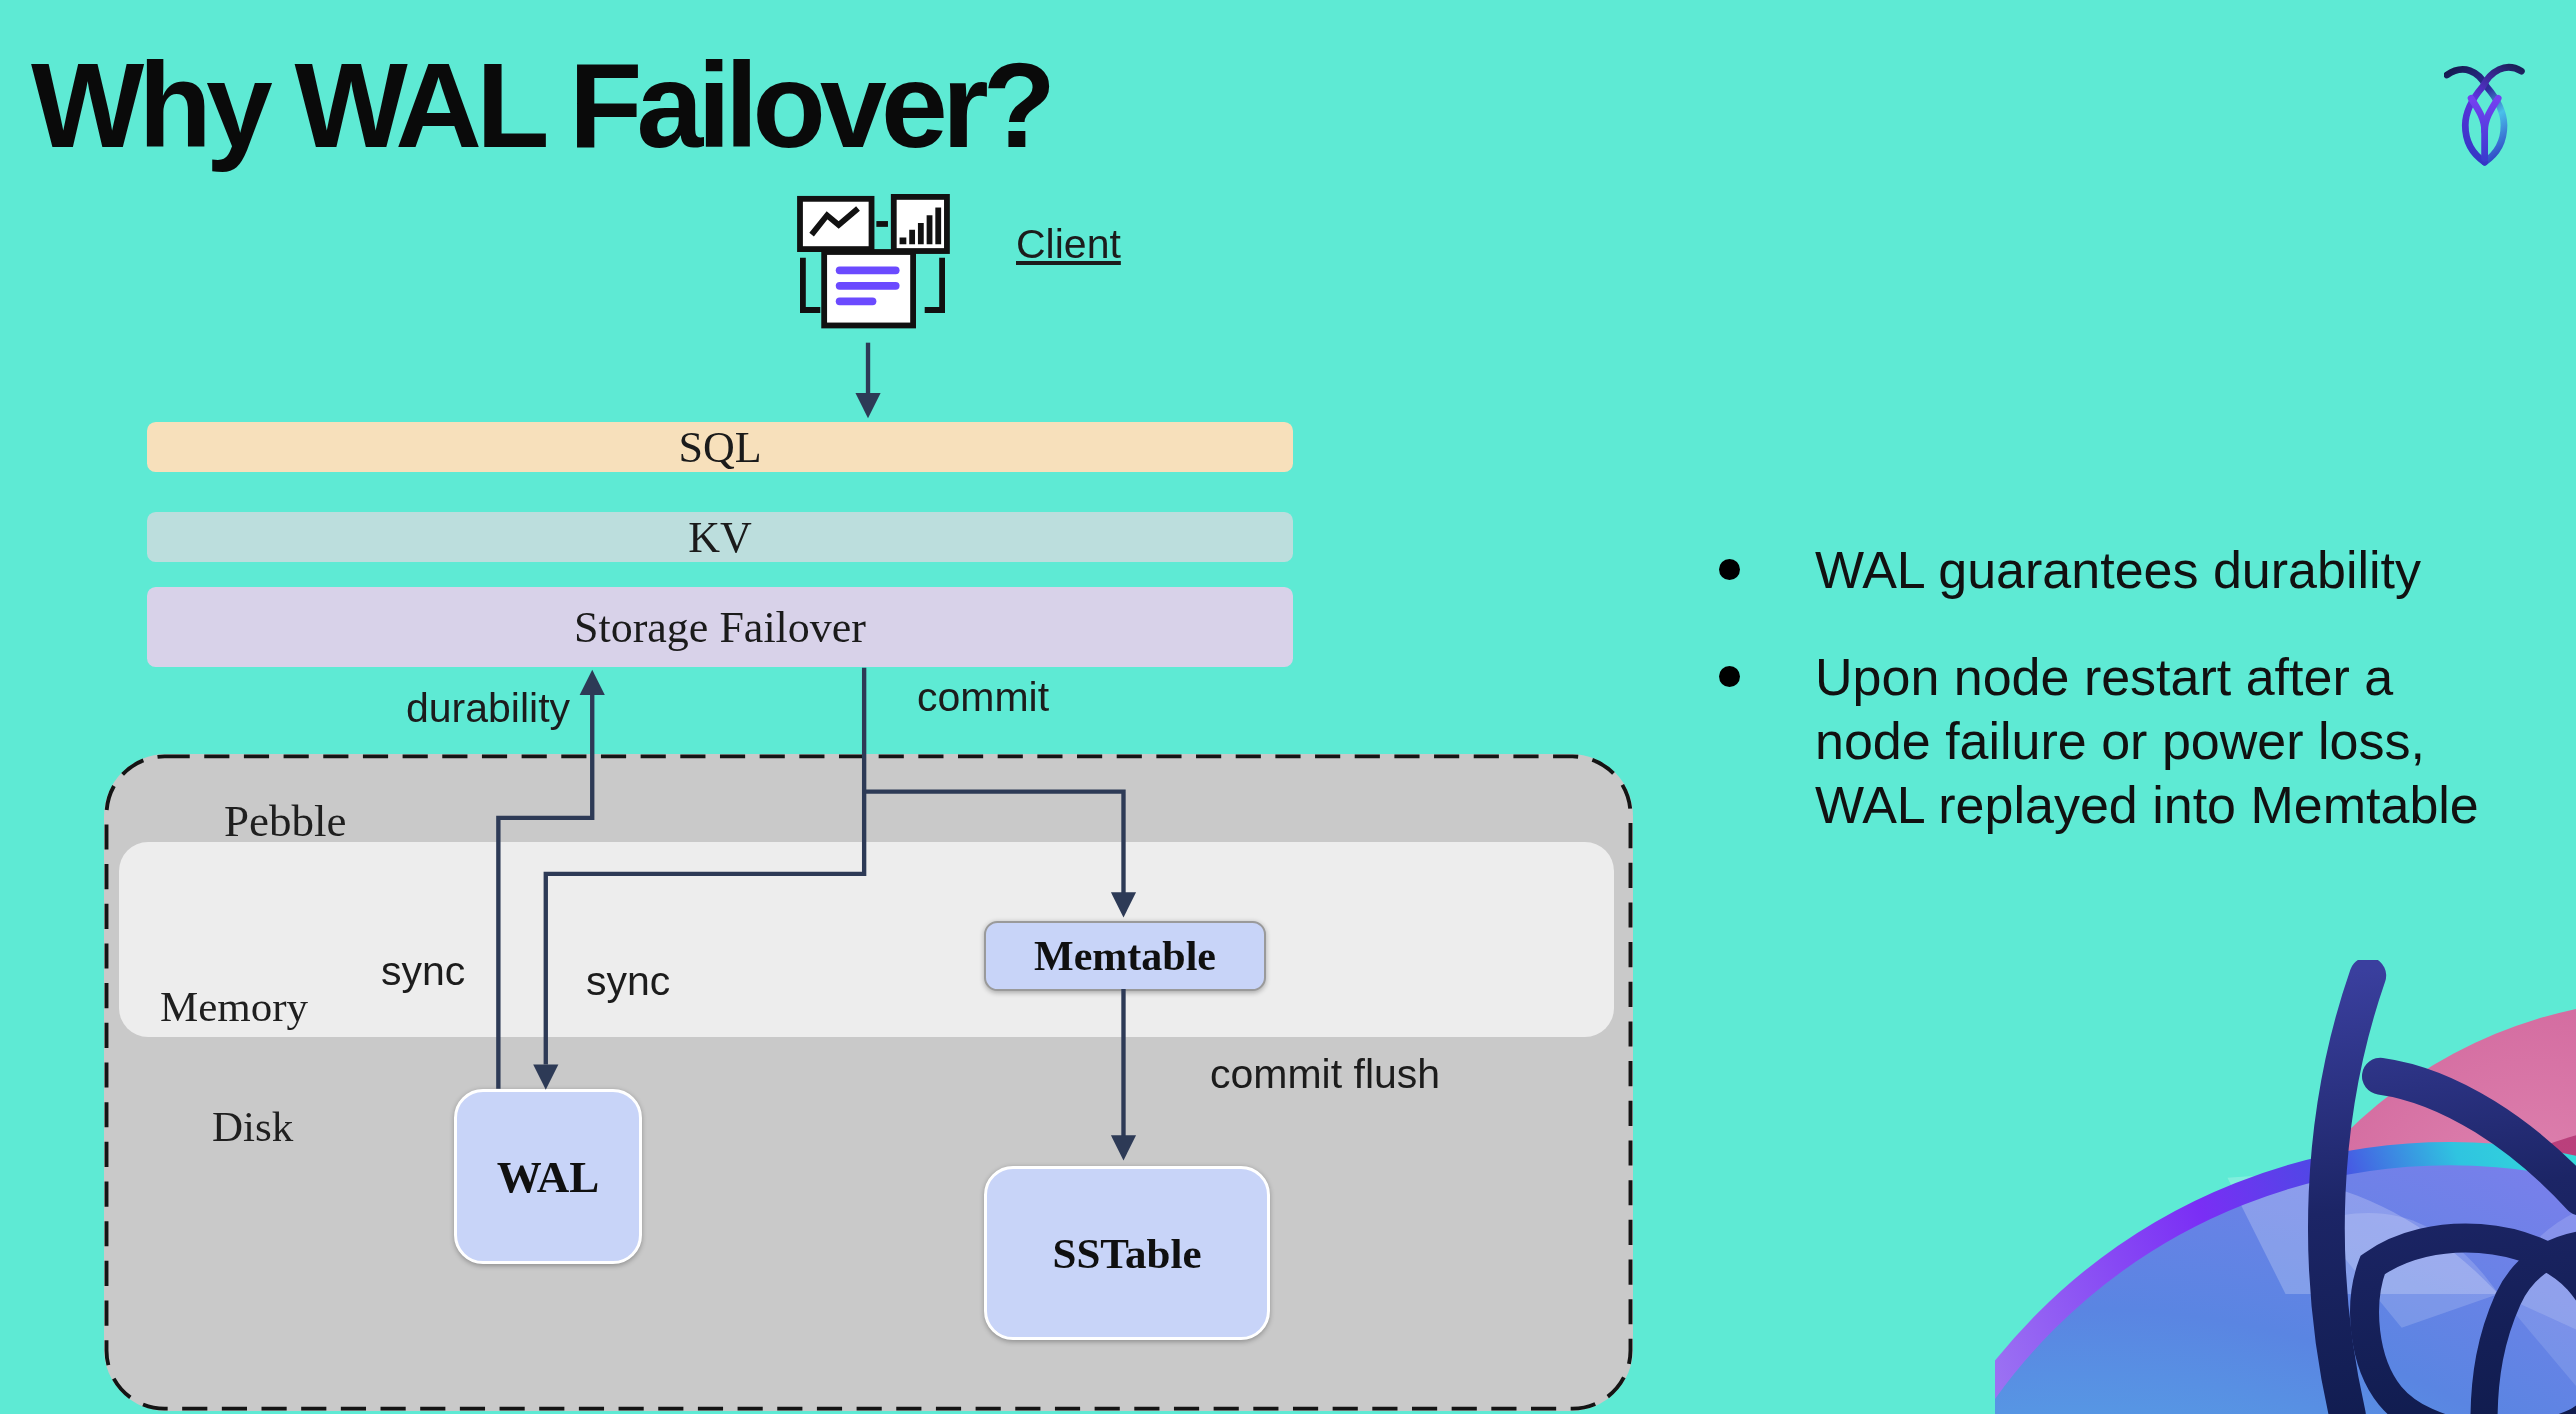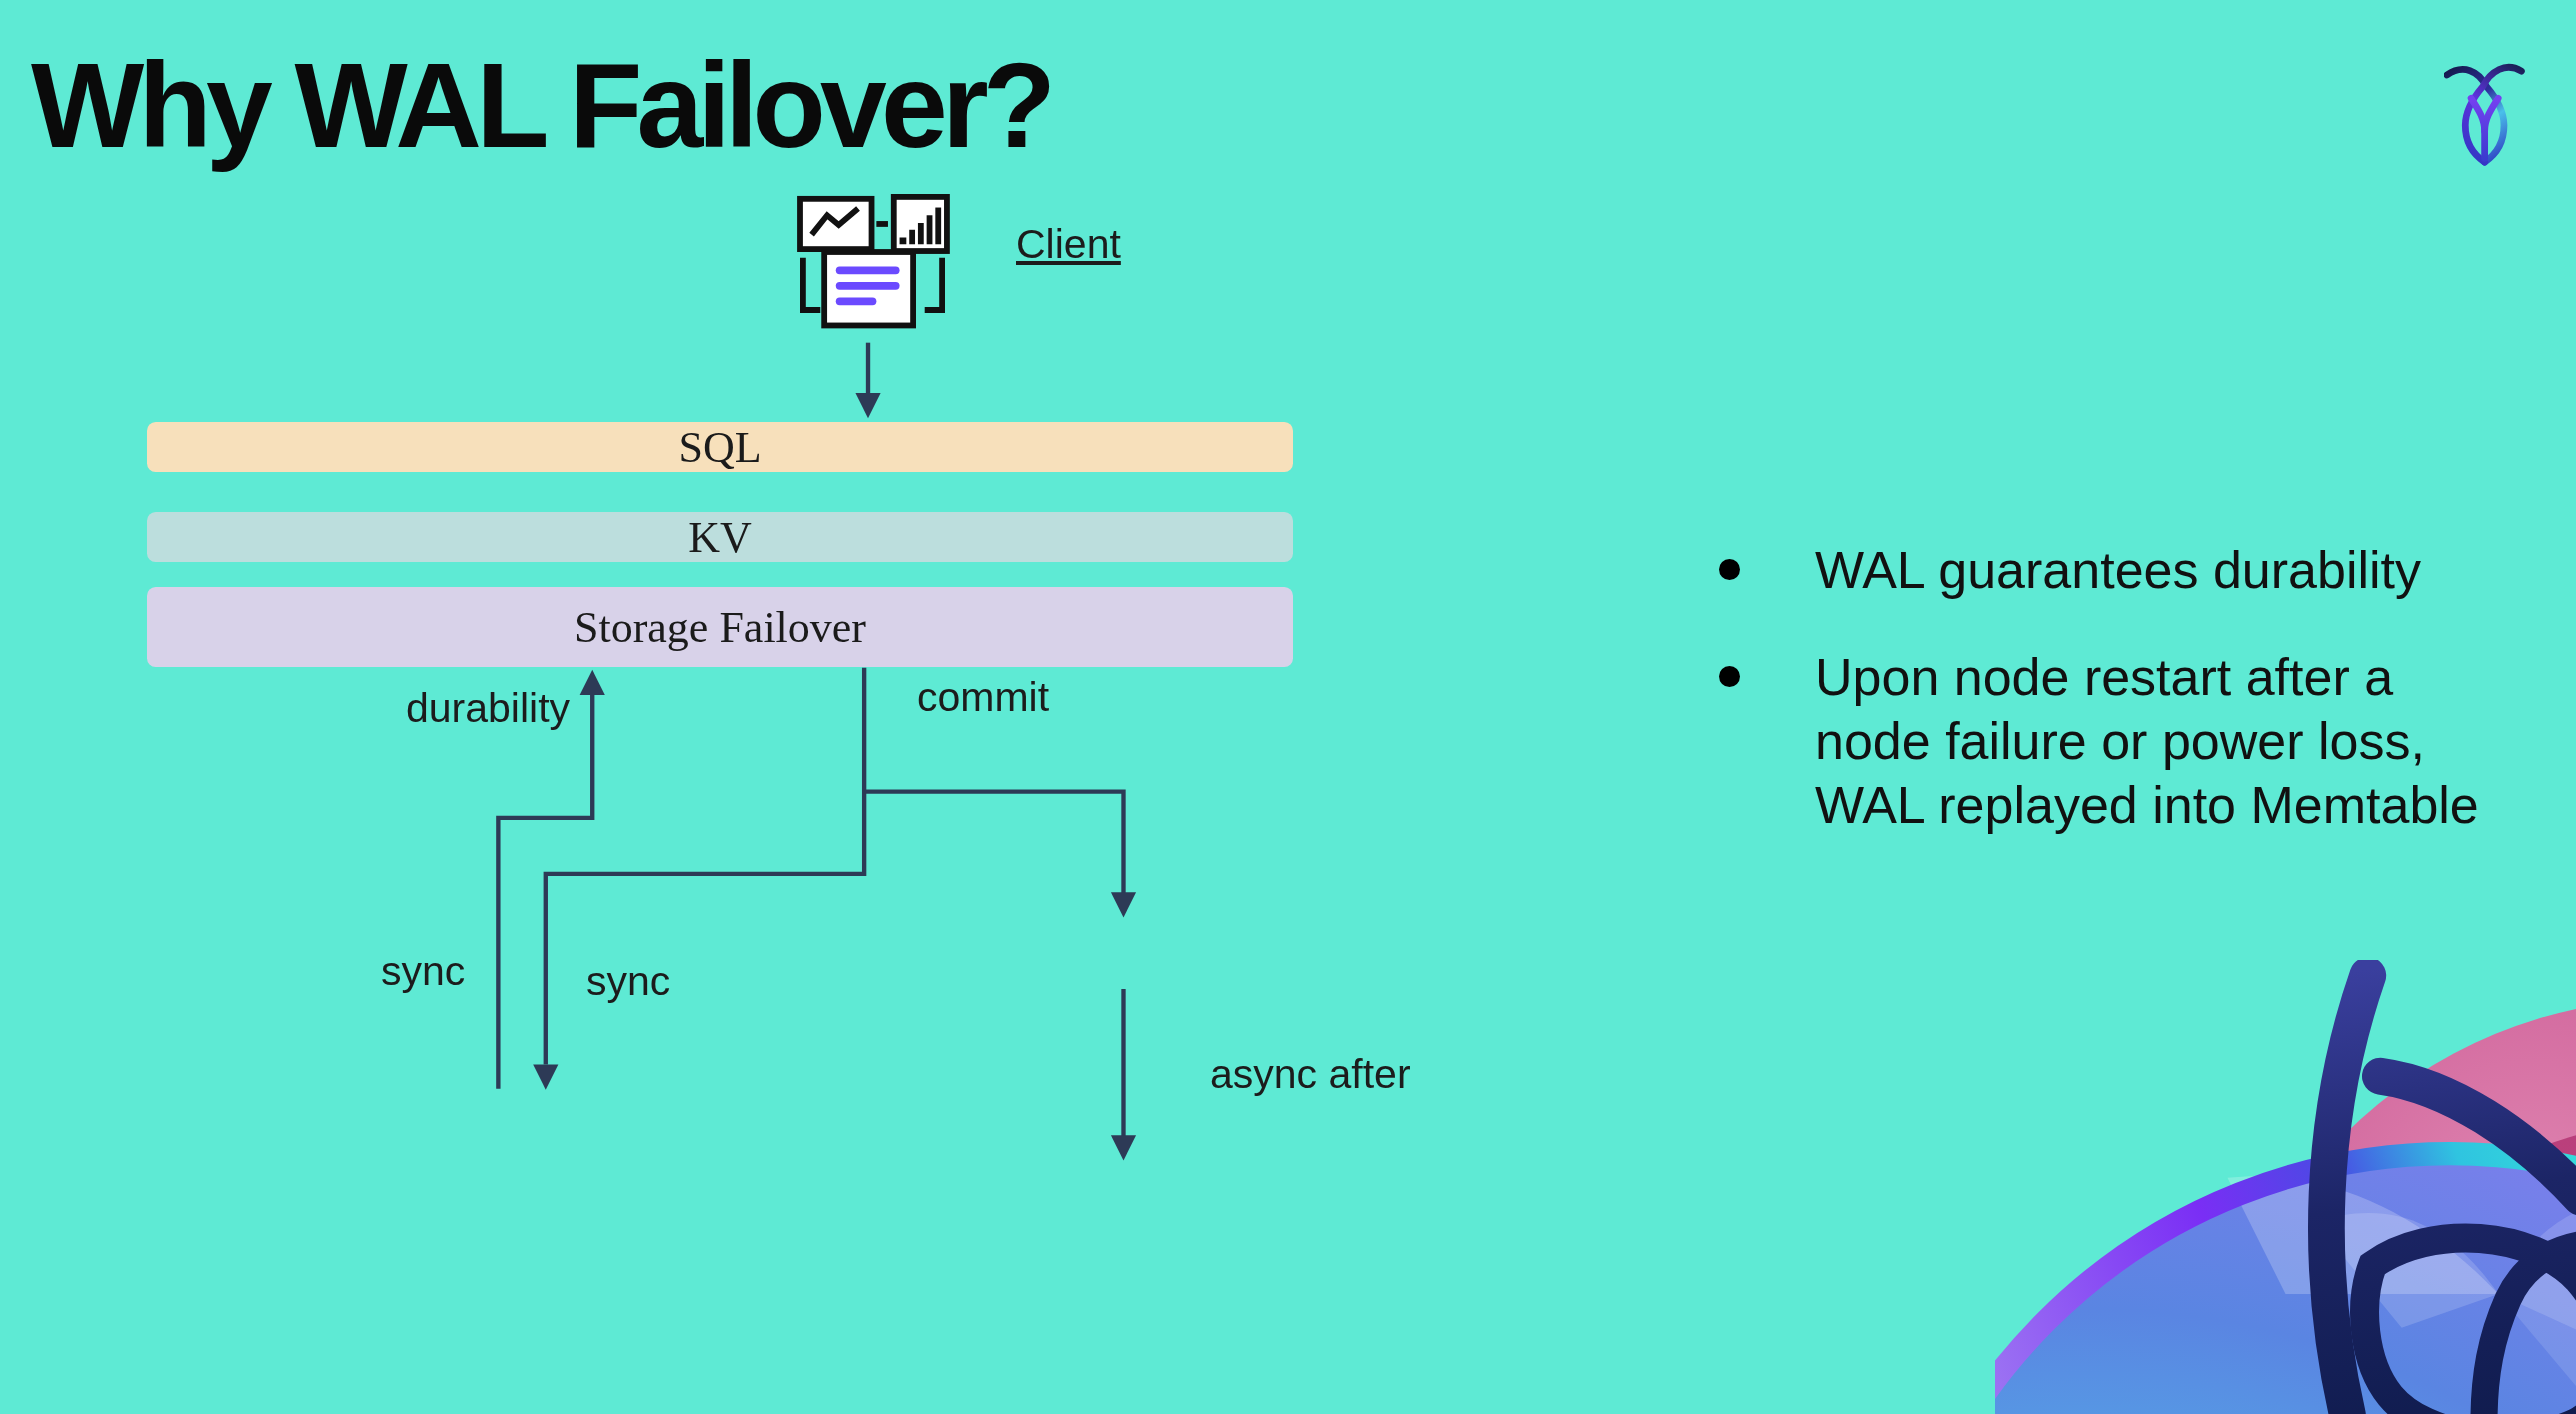--- a/index.html
+++ b/index.html
@@ -131,20 +131,39 @@
   <div class="bar bar-sql">
     <span>SQL</span>
   </div>
   <div class="bar bar-kv">
     <span>KV</span>
   </div>
   <div class="bar bar-storage">
     <span>Storage Failover</span>
   </div>
 
+  <div class="pebble">
+    <svg class="pebble-border" width="1529" height="657" viewBox="0 0 1580 679">
+      <rect x="2.5" y="2.5" width="1575" height="674" rx="60" fill="none" stroke="#141414" stroke-width="4" stroke-dasharray="26 15"></rect>
+    </svg>
+    <div class="memory-band"></div>
+    <div class="plabel pebble-lbl">Pebble</div>
+    <div class="plabel memory-lbl">Memory</div>
+    <div class="plabel disk-lbl">Disk</div>
+
+    <div class="node node-wal">
+      <span>WAL</span>
+    </div>
+    <div class="node node-memtable">
+      <span>Memtable</span>
+    </div>
+    <div class="node node-sstable">
+      <span>SSTable</span>
+    </div>
+  </div>
 
   <svg class="edges" width="2576" height="1415" viewBox="0 0 2662 1462">
     <g>
       <path d="M897,354 V410"></path>
       <polygon points="884,406 910,406 897,432"></polygon>
     </g>
     <g>
       <path d="M515,1125 V845 H612 V716"></path>
       <polygon points="599,718 625,718 612,692"></polygon>
     </g>
@@ -159,21 +178,21 @@
     <g>
       <path d="M1161,1022 V1175"></path>
       <polygon points="1148,1173 1174,1173 1161,1199"></polygon>
     </g>
   </svg>
 
   <div class="lbl committed-lbl">durability</div>
   <div class="lbl commit-lbl">commit</div>
   <div class="lbl syncl-lbl">sync</div>
   <div class="lbl syncr-lbl">sync</div>
-  <div class="lbl flush-lbl">async after</div>
+  <div class="lbl flush-lbl">commit flush</div>
 
   <ul class="bullets">
     <li>WAL guarantees durability</li>
     <li>Upon node restart after a
 node failure or power loss,
 WAL replayed into Memtable</li>
   </ul>
 
   <svg class="corner-art" width="581" height="455" viewBox="0 0 600 470">
     <defs>

